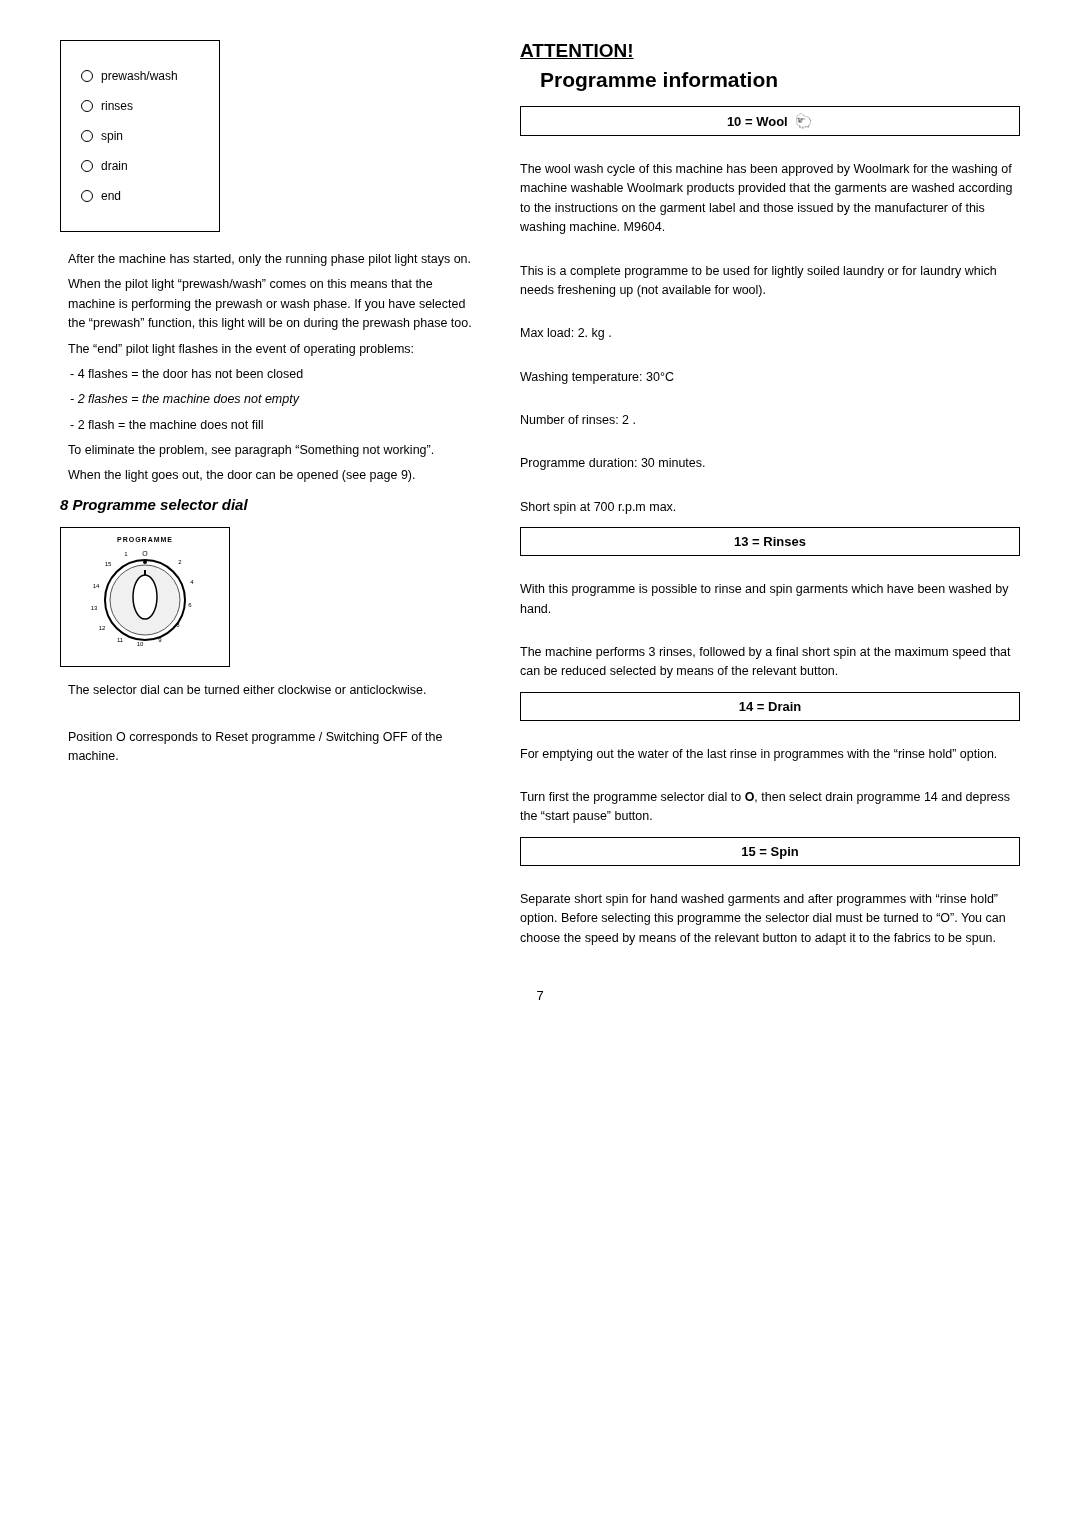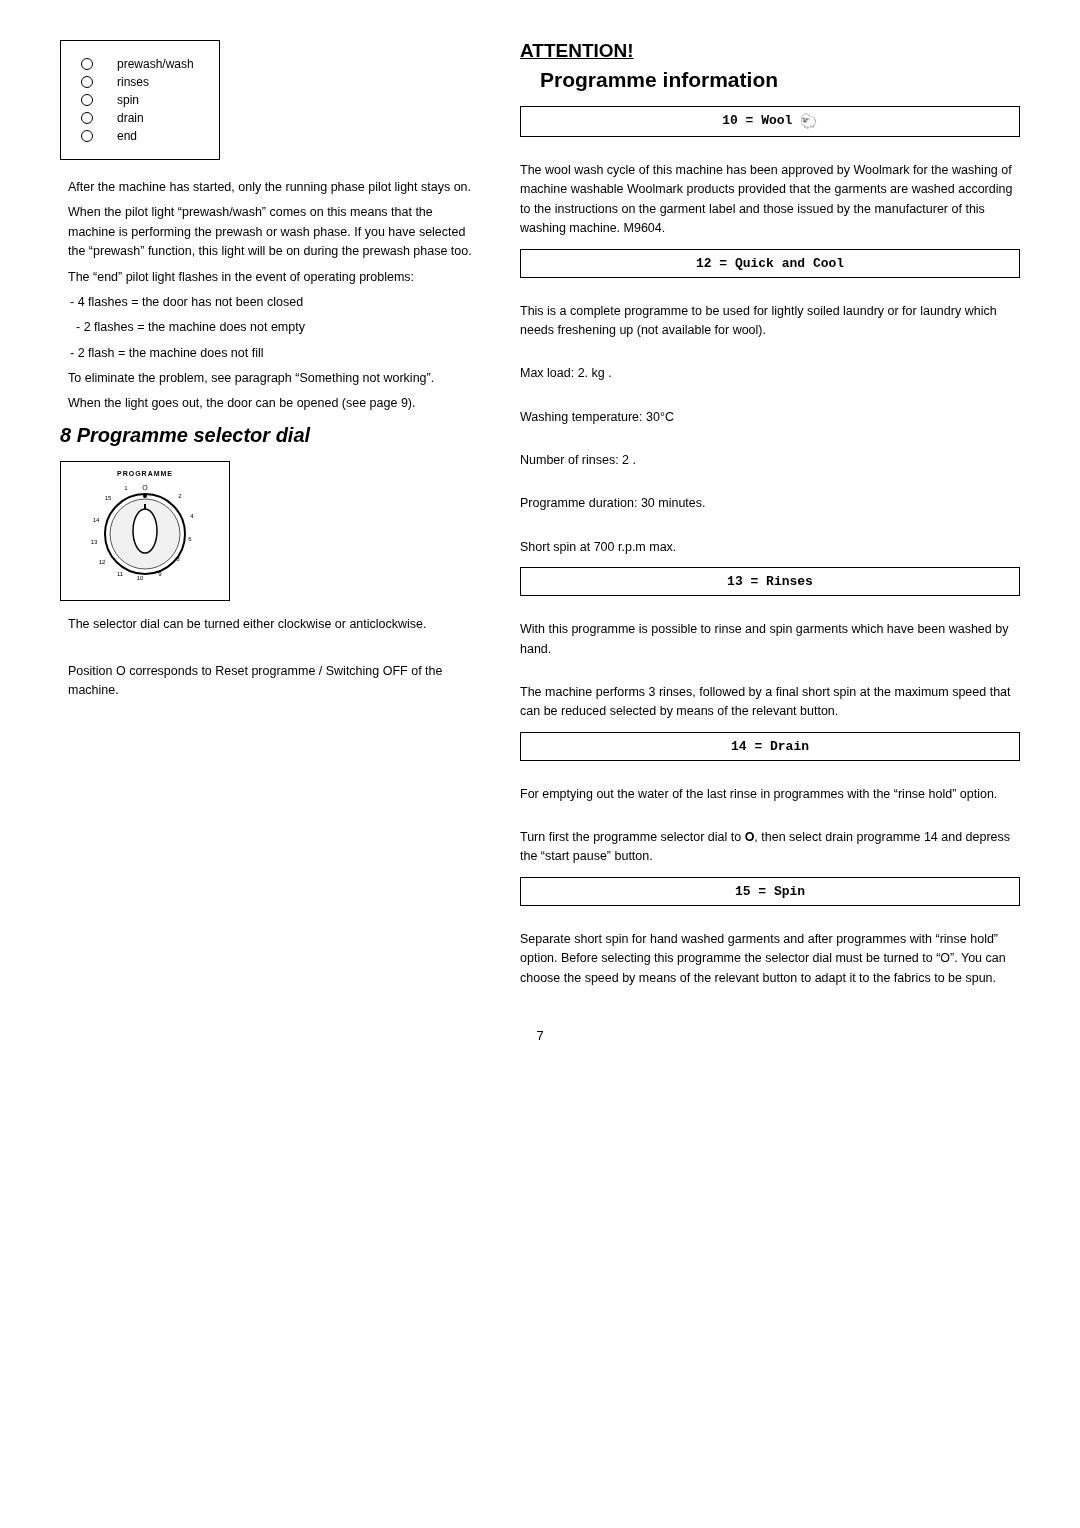--- a/index.html
+++ b/index.html
@@ -34,22 +34,22 @@
       border: 1px solid #000;
       padding: 12px 20px;
       margin-bottom: 18px;
       display: inline-block;
       min-width: 160px;
     }
 
     .pilot-light-item {
       display: flex;
       align-items: center;
-      gap: 24px;
-      margin: 4px 0;
+      gap: 8px;
+      margin: 16px 0;
       font-size: 12px;
     }
 
     .circle-icon {
       width: 12px;
       height: 12px;
       border-radius: 50%;
       border: 1px solid #000;
       display: inline-block;
       flex-shrink: 0;
@@ -65,21 +65,21 @@
       margin-bottom: 8px;
       margin-left: 8px;
     }
 
     strong, b {
       font-weight: bold;
     }
 
     
     .section-heading {
-      font-size: 20px;
+      font-size: 15px;
       font-weight: bold;
       font-style: italic;
       margin-top: 7px;
       margin-bottom: 14px;
     }
 
     
     .dial-box {
       border: 1px solid #000;
       width: 170px;
@@ -129,24 +129,23 @@
     }
 
     .programme-box {
       border: 1px solid #000;
       padding: 6px 12px;
       text-align: center;
       font-weight: bold;
       font-size: 13px;
       margin-bottom: 12px;
       display: flex;
-      align-items: flex-start;
+      align-items: flex-end;
       justify-content: center;
       gap: 8px;
-      font-family: Liberation Mono, monospace;
     }
 
     .wool-icon {
       font-size: 14px;
     }
 
     .prog-description {
       font-size: 12.5px;
       line-height: 1.55;
       margin-bottom: 10px;
@@ -195,21 +194,21 @@
           </div>
         </div>
     </div>
 
     <div class="left-text-block">
       <div id="left-paragraphs-container">
           <p style="margin-bottom: 6px; line-height: 1.55;">After the machine has started, only the running phase pilot light stays on.</p>
           <p style="margin-bottom: 6px; line-height: 1.55;">When the pilot light “prewash/wash” comes on this means that the machine is performing the prewash or wash phase. If you have selected the “prewash” function, this light will be on during the prewash phase too.</p>
           <p style="margin-bottom: 6px; line-height: 1.55;">The “end” pilot light flashes in the event of operating problems:</p>
           <p style="margin-bottom: 6px; line-height: 1.55; margin-left: 10px;">- 4 flashes = the door has not been closed</p>
-          <p style="margin-bottom: 6px; line-height: 1.55; margin-left: 16px;">- 2 flashes = the machine does not empty</p>
+          <p style="margin-bottom: 6px; line-height: 1.55; margin-left: 10px; font-style: italic;">- 2 flashes = the machine does not empty</p>
           <p style="margin-bottom: 6px; line-height: 1.55; margin-left: 10px;">- 2 flash = the machine does not fill</p>
           <p style="margin-bottom: 6px; line-height: 1.55;">To eliminate the problem, see paragraph “Something not working”.</p>
           <p style="margin-bottom: 6px; line-height: 1.55;">When the light goes out, the door can be opened (see page 9).</p>
         </div>
     </div>
 
     <div class="section-heading">8 Programme selector dial</div>
 
     <div class="dial-box">
       <div class="dial-label">PROGRAMME</div>
@@ -259,23 +258,20 @@
     <div class="prog-info-heading">Programme information</div>
 
     <div id="programmes-container">
         <div class="programme-box">
           <span>10 = Wool</span>
           <span class="wool-icon">🐑</span>
         </div>
         <div class="prog-description">
           <p>The wool wash cycle of this machine has been approved by Woolmark for the washing of machine washable Woolmark products provided that the garments are washed according to the instructions on the garment label and those issued by the manufacturer of this washing machine. M9604.</p>
         </div>
-        <div class="programme-box">
-          <span>12 = Quick and Cool</span>
-        </div>
         <div class="prog-description">
           <p>This is a complete programme to be used for lightly soiled laundry or for laundry which needs freshening up (not available for wool).</p>
           <p>Max load: 2. kg .</p>
           <p>Washing temperature: 30°C</p>
           <p>Number of rinses: 2 .</p>
           <p>Programme duration: 30 minutes.</p>
           <p>Short spin at 700 r.p.m max.</p>
         </div>
         <div class="programme-box">
           <span>13 = Rinses</span>

